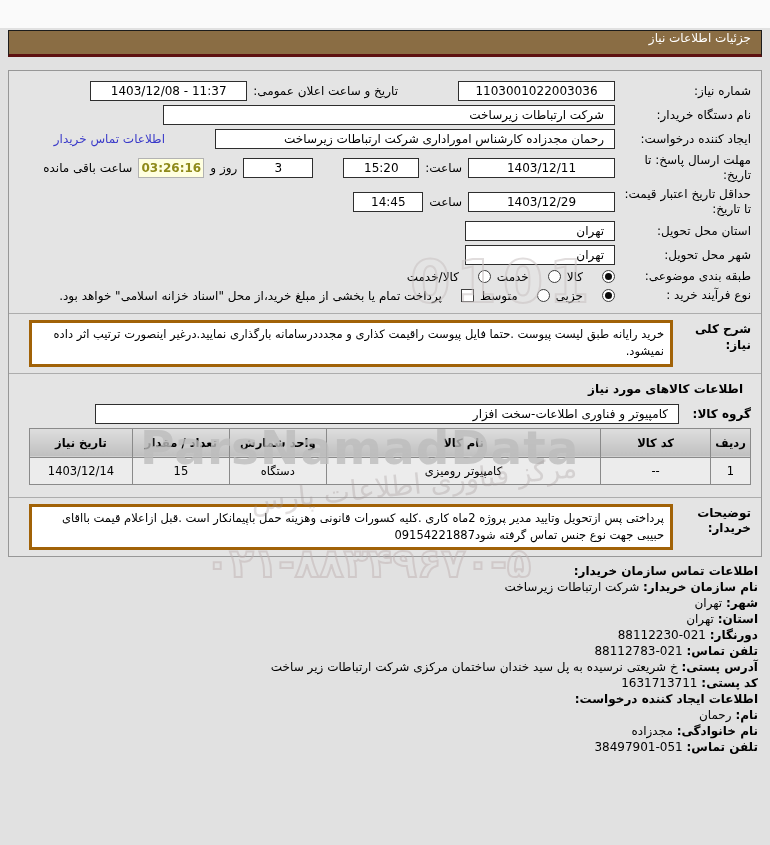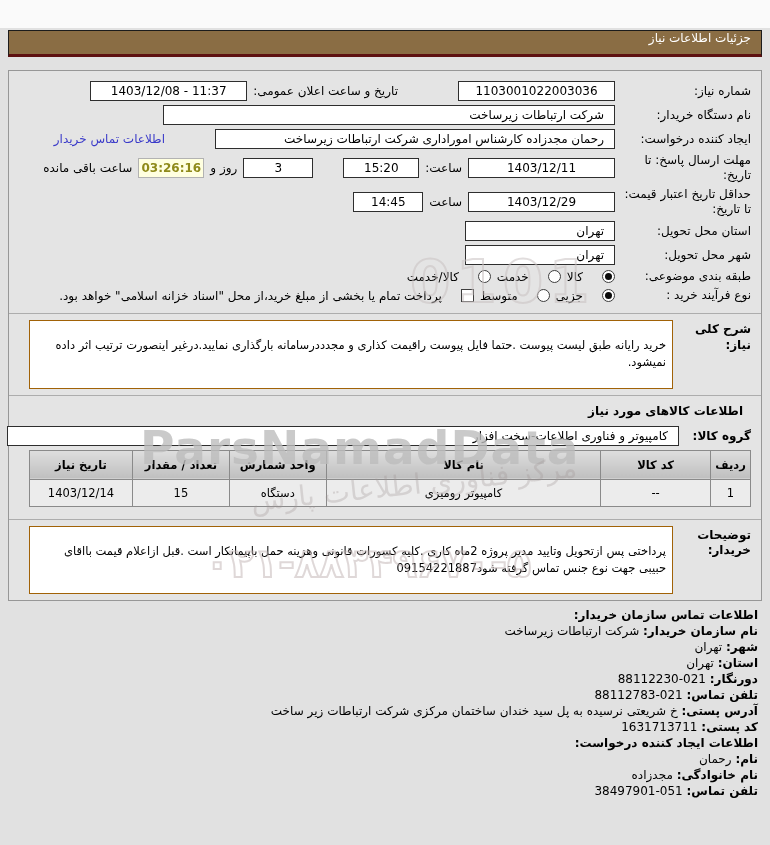--- a/index.html
+++ b/index.html
@@ -30,22 +30,22 @@
   .cream{background:#ffffe0;border:1px solid #b2b2b2;color:#8f8a1a;font-weight:bold;}
   .link{color:#3a3ac9;cursor:pointer;}
   .radio{width:13px;height:13px;border:1px solid #3d3d3d;border-radius:50%;background:#fff;display:inline-block;position:relative;flex:none;box-sizing:border-box;}
   .radio.checked::after{content:"";position:absolute;inset:2px;background:#0c0c0c;border-radius:50%;}
   .checkbox{width:13px;height:13px;border:1px solid #3d3d3d;background:#fff;flex:none;box-sizing:border-box;}
   .opt{display:flex;align-items:center;gap:19px;margin-left:0;}
   .b{font-weight:bold;}
   .desc-row{display:flex;align-items:flex-start;gap:8px;}
   .desc-lbl{width:70px;flex:none;font-weight:bold;line-height:1.3;padding-top:2px;}
   .desc-box{
-    flex:1;background:#fff;border:1px solid #a16207;min-height:44px;box-sizing:border-box;
-    padding:16px 6px;line-height:1.5;font-size:11.5px;
+    flex:1;background:#fff;border:3px solid #a16207;min-height:44px;box-sizing:border-box;
+    padding:3px 6px;line-height:1.5;font-size:11.5px;
   }
   .goods-header{font-weight:bold;margin:2px 8px 8px 0;}
   table.items{border-collapse:collapse;width:722px;margin:2px 0 6px 10px;font-size:11.5px;}
   table.items th,table.items td{border:1px solid #8a8a8a;text-align:center;padding:0 3px;}
   table.items th{
     background:linear-gradient(#dedede,#bfbfbf);font-weight:bold;height:28px;
   }
   table.items td{background:#ececec;height:26px;}
   .contact{margin:6px 12px 0 12px;line-height:16px;}
   .cline{margin:0;}
@@ -187,21 +187,21 @@
         <span>خرید رایانه طبق لیست پیوست .حتما فایل پیوست راقیمت کذاری و مجدددرسامانه بارگذاری نمایید.درغیر اینصورت ترتیب اثر داده نمیشود.</span>
       </div>
       <span style="width:2px;"></span>
     </div>
   </div>
 
   <div class="sec">
     <div class="goods-header">اطلاعات کالاهای مورد نیاز</div>
     <div class="row">
       <span class="b" style="width:66px;flex:none;">گروه کالا:</span>
-      <span class="fld" style="width:672px;margin-left:48px;">
+      <span class="fld" style="width:584px;margin-left:48px;">
           <span>کامپیوتر و فناوری اطلاعات-سخت افزار</span>
         </span>
     </div>
 
     <table class="items">
       <colgroup>
         <col style="width:40px;">
           <col style="width:110px;">
           <col style="width:275px;">
         <col style="width:97px;">

